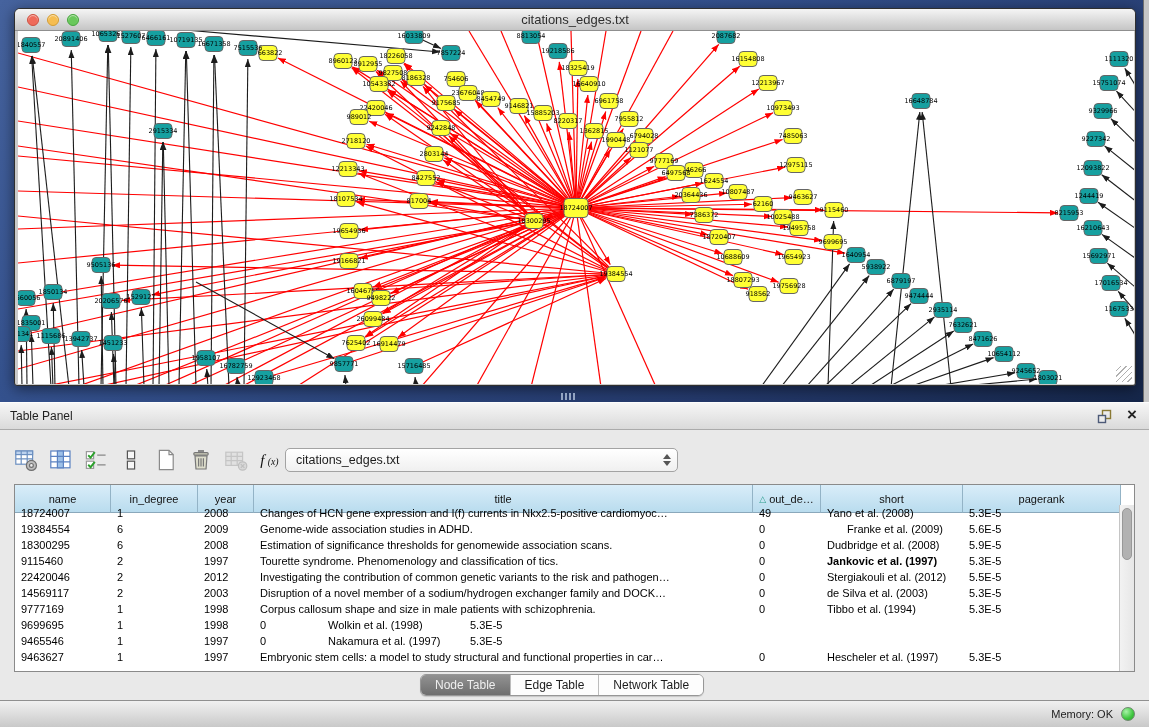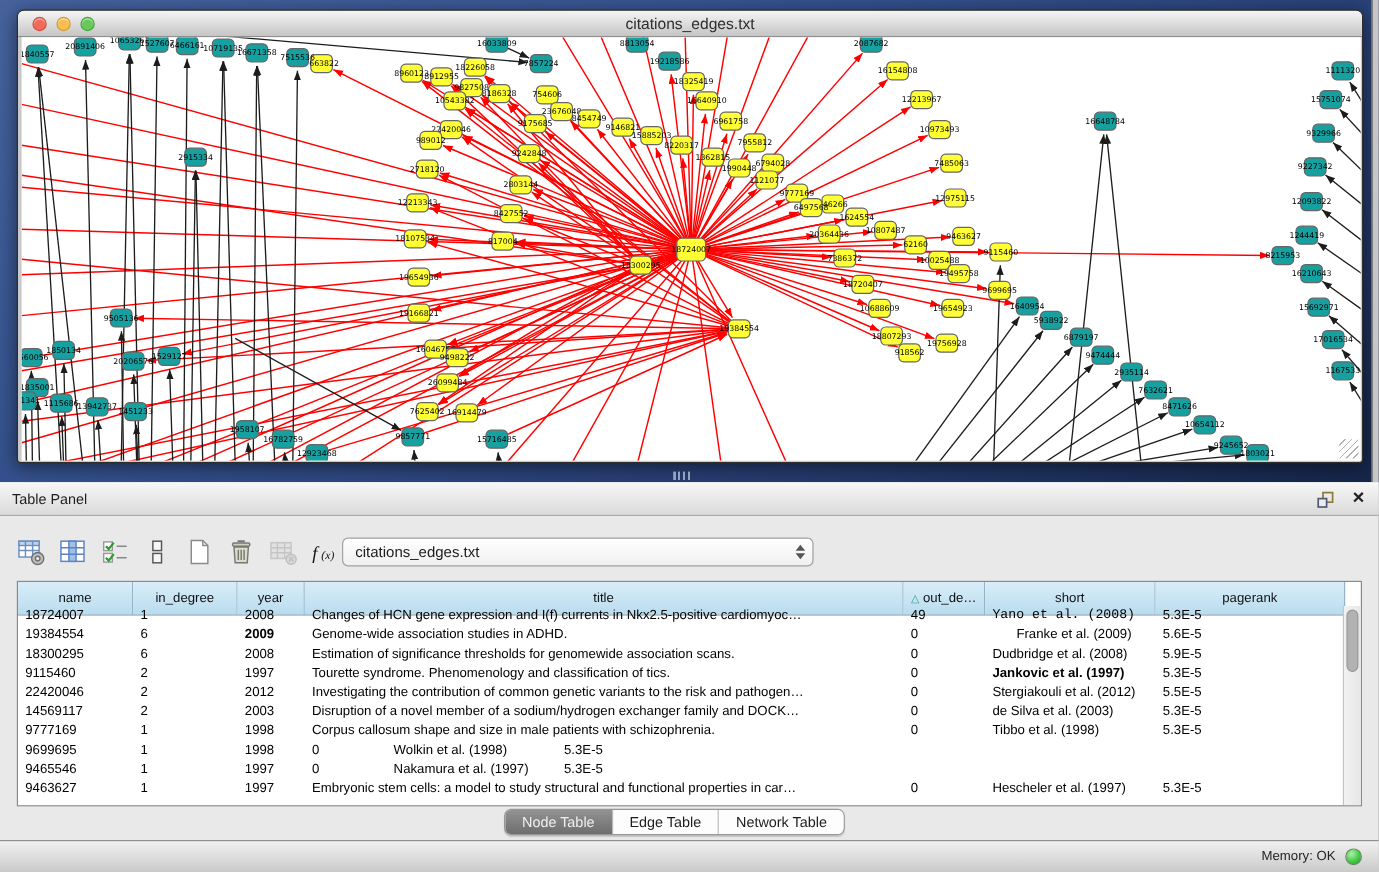--- a/index.html
+++ b/index.html
@@ -871,27 +871,27 @@
             <span>pagerank</span>
           </div>
         </div>
       <div id="tbody">
           <div class="trow">
             <div class="td" style="width: 96px;">18724007</div>
             <div class="td" style="width: 87px;">1</div>
             <div class="td" style="width: 56px;">2008</div>
             <div class="td" style="width: 499px;">Changes of HCN gene expression and I(f) currents in Nkx2.5-positive cardiomyoc…</div>
             <div class="td" style="width: 68px;">49</div>
-            <div class="td" style="width: 142px; font-family: Liberation Mono, monospace;">Yano et al. (2008)</div>
+            <div class="td" style="width: 142px;">Yano et al. (2008)</div>
             <div class="td" style="width: 158px;">5.3E-5</div>
           </div>
           <div class="trow">
             <div class="td" style="width: 96px;">19384554</div>
             <div class="td" style="width: 87px;">6</div>
-            <div class="td" style="width: 56px; font-weight: bold;">2009</div>
+            <div class="td" style="width: 56px;">2009</div>
             <div class="td" style="width: 499px;">Genome-wide association studies in ADHD.</div>
             <div class="td" style="width: 68px;">0</div>
             <div class="td" style="width: 142px; text-align: center;">Franke et al. (2009)</div>
             <div class="td" style="width: 158px;">5.6E-5</div>
           </div>
           <div class="trow">
             <div class="td" style="width: 96px;">18300295</div>
             <div class="td" style="width: 87px;">6</div>
             <div class="td" style="width: 56px;">2008</div>
             <div class="td" style="width: 499px;">Estimation of significance thresholds for genomewide association scans.</div>
@@ -925,21 +925,21 @@
             <div class="td" style="width: 68px;">0</div>
             <div class="td" style="width: 142px;">de Silva et al. (2003)</div>
             <div class="td" style="width: 158px;">5.3E-5</div>
           </div>
           <div class="trow">
             <div class="td" style="width: 96px;">9777169</div>
             <div class="td" style="width: 87px;">1</div>
             <div class="td" style="width: 56px;">1998</div>
             <div class="td" style="width: 499px;">Corpus callosum shape and size in male patients with schizophrenia.</div>
             <div class="td" style="width: 68px;">0</div>
-            <div class="td" style="width: 142px;">Tibbo et al. (1998)</div>
+            <div class="td" style="width: 142px;">Tibbo et al. (1994)</div>
             <div class="td" style="width: 158px;">5.3E-5</div>
           </div>
           <div class="trow">
             <div class="td" style="width: 96px;">9699695</div>
             <div class="td" style="width: 87px;">1</div>
             <div class="td" style="width: 56px;">1998</div>
             <div class="td" style="width: 68px;">0</div>
             <div class="td" style="width: 142px;">Wolkin et al. (1998)</div>
             <div class="td" style="width: 158px;">5.3E-5</div>
           </div>

